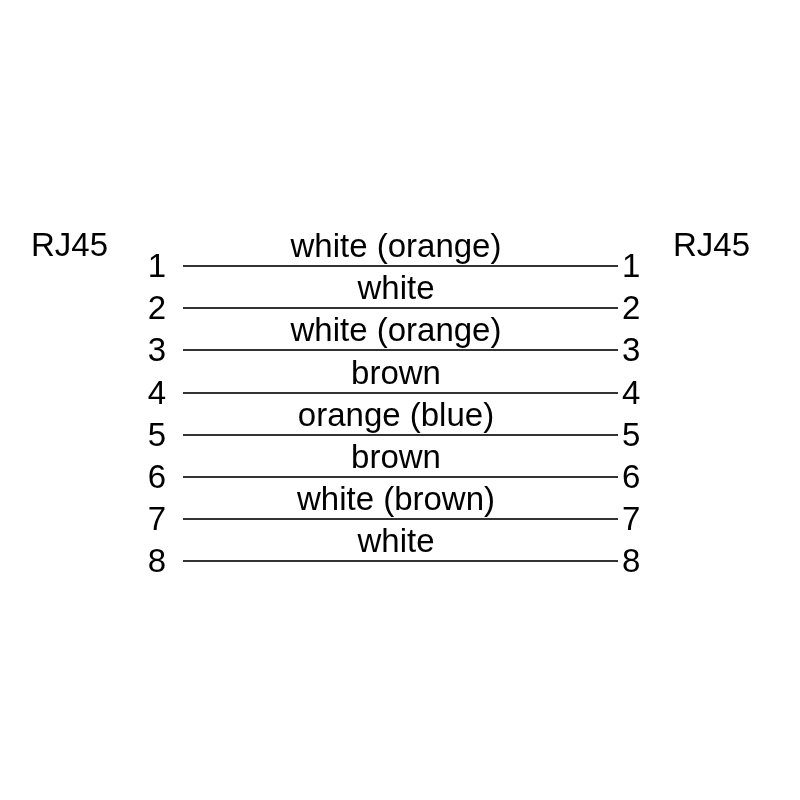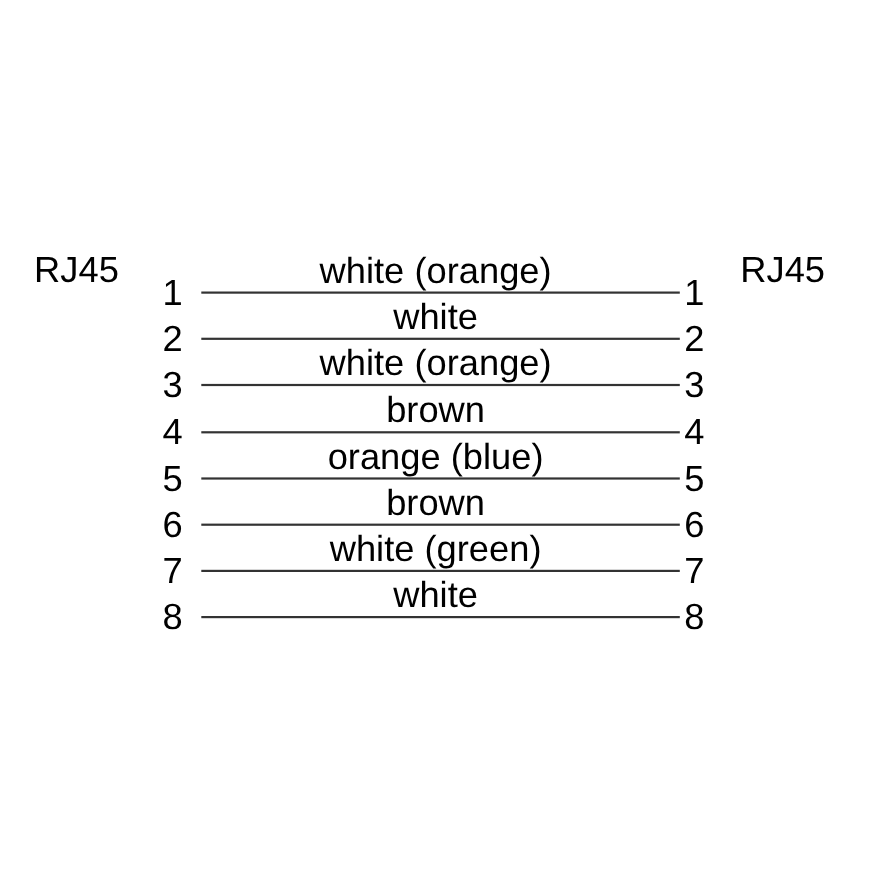--- a/index.html
+++ b/index.html
@@ -100,21 +100,21 @@
   <div class="pin-row" style="--y:477px">
     <div class="wire-line"></div>
     <div class="pin-num left">6</div>
     <div class="wire-label">brown</div>
     <div class="pin-num right">6</div>
   </div>
 
   <div class="pin-row" style="--y:519px">
     <div class="wire-line"></div>
     <div class="pin-num left">7</div>
-    <div class="wire-label">white (green)</div>
+    <div class="wire-label">white (brown)</div>
     <div class="pin-num right">7</div>
   </div>
 
   <div class="pin-row" style="--y:561px">
     <div class="wire-line"></div>
     <div class="pin-num left">8</div>
     <div class="wire-label">white</div>
     <div class="pin-num right">8</div>
   </div>
 

